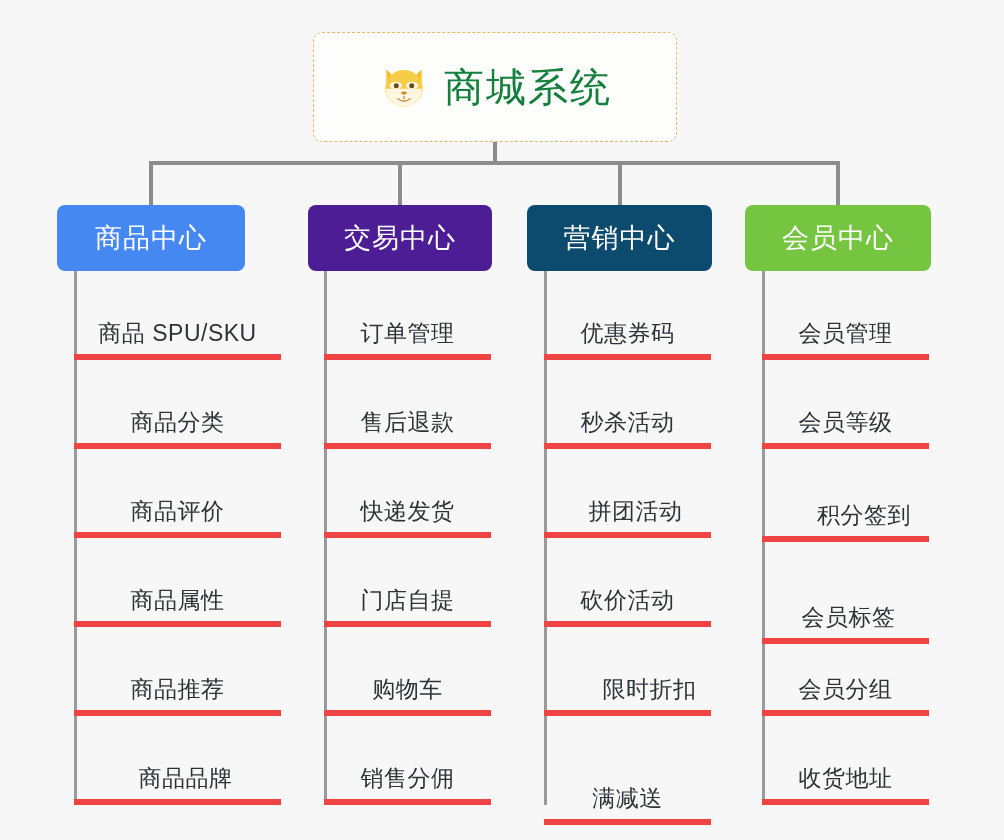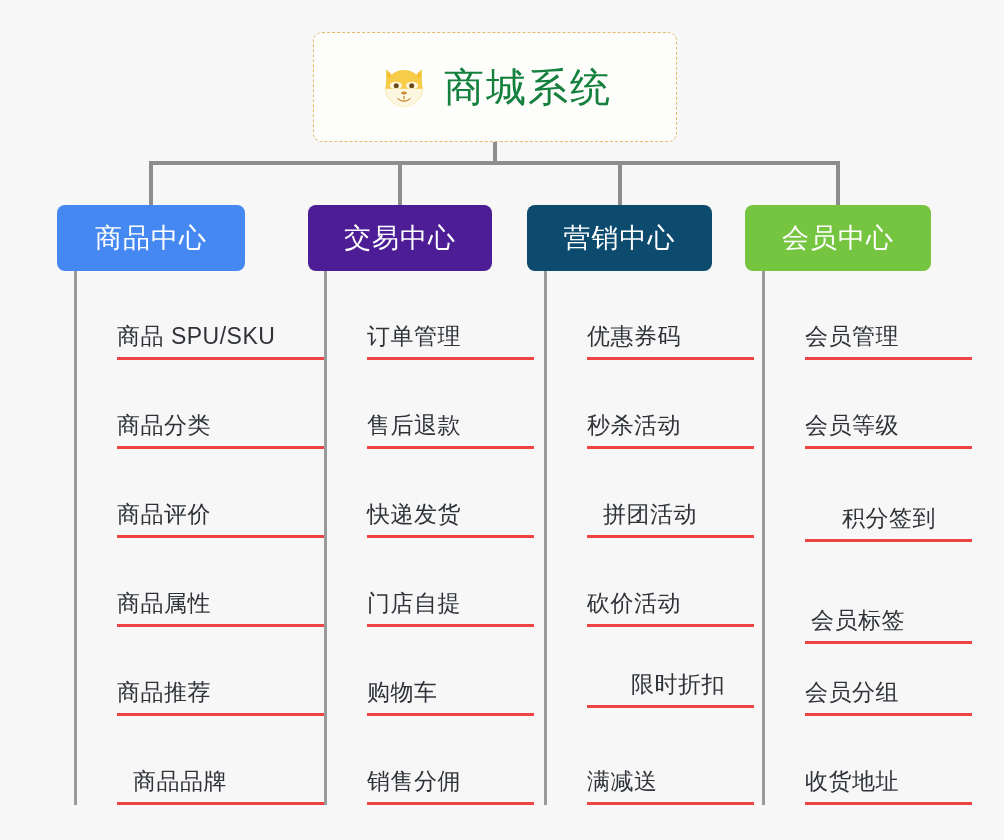--- a/index.html
+++ b/index.html
@@ -84,25 +84,24 @@
     left: 0px;
     top: 0px;
     width: 3px;
     background: #9a9a9a;
   }
   .leaf-item {
     position: absolute;
     left: 0px;
     height: 89px;
     box-sizing: border-box;
-    border-bottom: 3px solid #ef4444;
+    border-bottom: 6px solid #ef4444;
     display: flex;
     align-items: flex-end;
-    justify-content: flex-start;
-    margin-left: 43px;
+    justify-content: center;
   }
   .leaf-label {
     font-size: 23px;
     color: #2f3338;
     white-space: nowrap;
     line-height: 1;
     padding-bottom: 9px;
     letter-spacing: 0.5px;
   }
 </style>
@@ -193,24 +192,24 @@
         </div>
         <div class="leaf-item" style="top: 89px; width: 167px;">
           <span class="leaf-label">秒杀活动</span>
         </div>
         <div class="leaf-item" style="top: 178px; width: 167px; padding-left: 16px;">
           <span class="leaf-label">拼团活动</span>
         </div>
         <div class="leaf-item" style="top: 267px; width: 167px;">
           <span class="leaf-label">砍价活动</span>
         </div>
-        <div class="leaf-item" style="top: 348px; width: 167px; padding-left: 44px;">
+        <div class="leaf-item" style="top: 356px; width: 167px; padding-left: 44px;">
           <span class="leaf-label">限时折扣</span>
         </div>
-        <div class="leaf-item" style="top: 445px; width: 167px;">
+        <div class="leaf-item" style="top: 465px; width: 167px;">
           <span class="leaf-label">满减送</span>
         </div>
       </div>
       <div class="cat-box" style="left: 745px; width: 186px; background: rgb(118, 197, 64);">会员中心</div>
       <div class="leaf-col" style="left: 762px;">
         <div class="leaf-spine" style="height: 534px;"></div>
         <div class="leaf-item" style="top: 0px; width: 167px;">
           <span class="leaf-label">会员管理</span>
         </div>
         <div class="leaf-item" style="top: 89px; width: 167px;">

